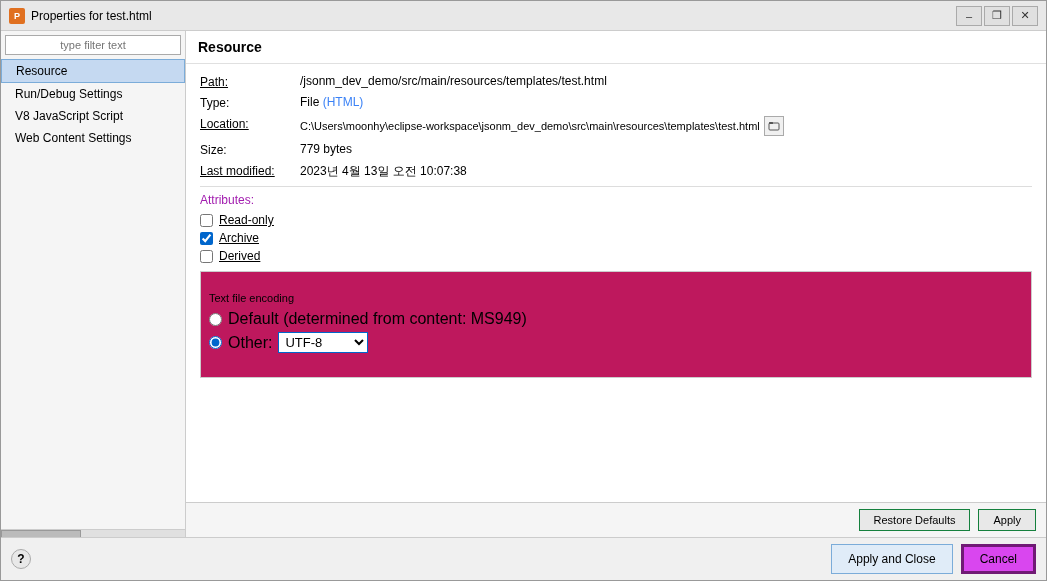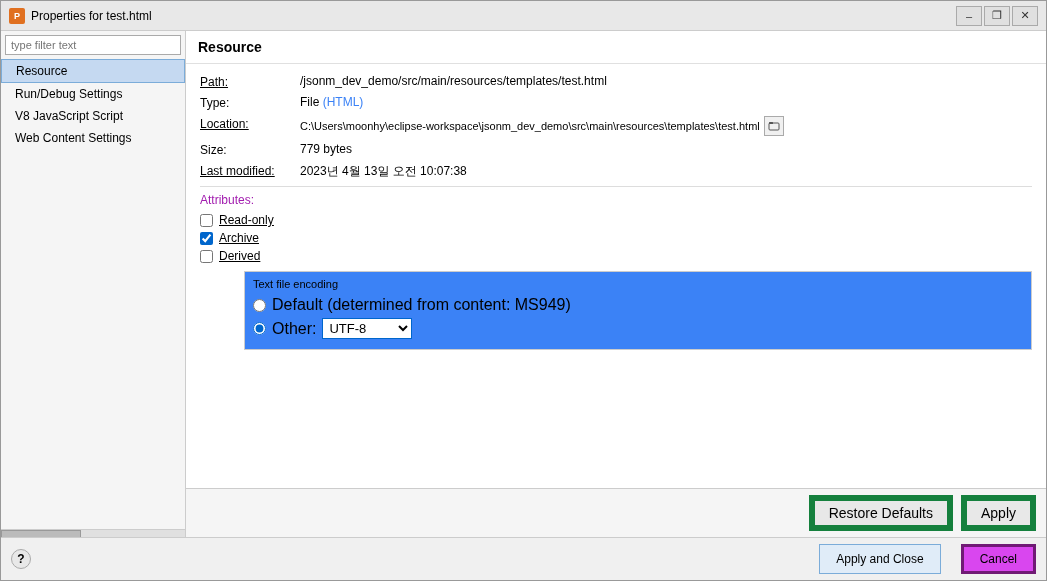--- a/index.html
+++ b/index.html
@@ -83,20 +83,21 @@
       overflow: hidden;
     }
     .filter-input {
       margin: 4px;
       padding: 3px 5px;
       border: 1px solid #aaa;
       font-size: 11px;
       color: #888;
       background: white;
       width: calc(100% - 8px);
+      text-align: center;
     }
     .sidebar-item {
       padding: 4px 8px 4px 14px;
       cursor: pointer;
       font-size: 12px;
       color: #000;
       white-space: nowrap;
     }
     .sidebar-item.active {
       background: #c5d9f1;
@@ -183,23 +184,22 @@
     }
     .checkbox-label {
       font-size: 12px;
     }
     .checkbox-label.underline {
       text-decoration: underline;
     }
     .encoding-section {
       margin-top: 8px;
       border: 1px solid #ccc;
-      padding: 6px 8px;
-      background: #3b82f6;
-      margin-left: 44px;
+      padding: 20px 8px;
+      background: #be185d;
     }
     .encoding-title {
       font-size: 11px;
       margin-bottom: 6px;
       color: #000;
     }
     .radio-row {
       display: flex;
       align-items: center;
       margin-bottom: 4px;
@@ -241,36 +241,36 @@
       border-top: 1px solid #ccc;
       padding: 6px 10px;
       display: flex;
       justify-content: flex-end;
       gap: 8px;
       background: #f5f5f5;
     }
     .footer-btn {
       padding: 4px 14px;
       background: #e8e8e8;
-      border: 6px solid #15803d;
-      cursor: pointer;
-      font-size: 14px;
+      border: 1px solid #15803d;
+      cursor: pointer;
+      font-size: 11px;
       color: #000;
     }
     .dialog-footer {
       border-top: 1px solid #ccc;
       padding: 6px 10px;
       display: flex;
       justify-content: space-between;
       align-items: center;
       background: #f0f0f0;
     }
     .dialog-footer-right {
       display: flex;
-      gap: 20px;
+      gap: 8px;
     }
     .dialog-btn {
       padding: 5px 16px;
       background: #d946ef;
       border: 3px solid #701a75;
       cursor: pointer;
       font-size: 12px;
       color: #000;
     }
     .dialog-btn.primary {

